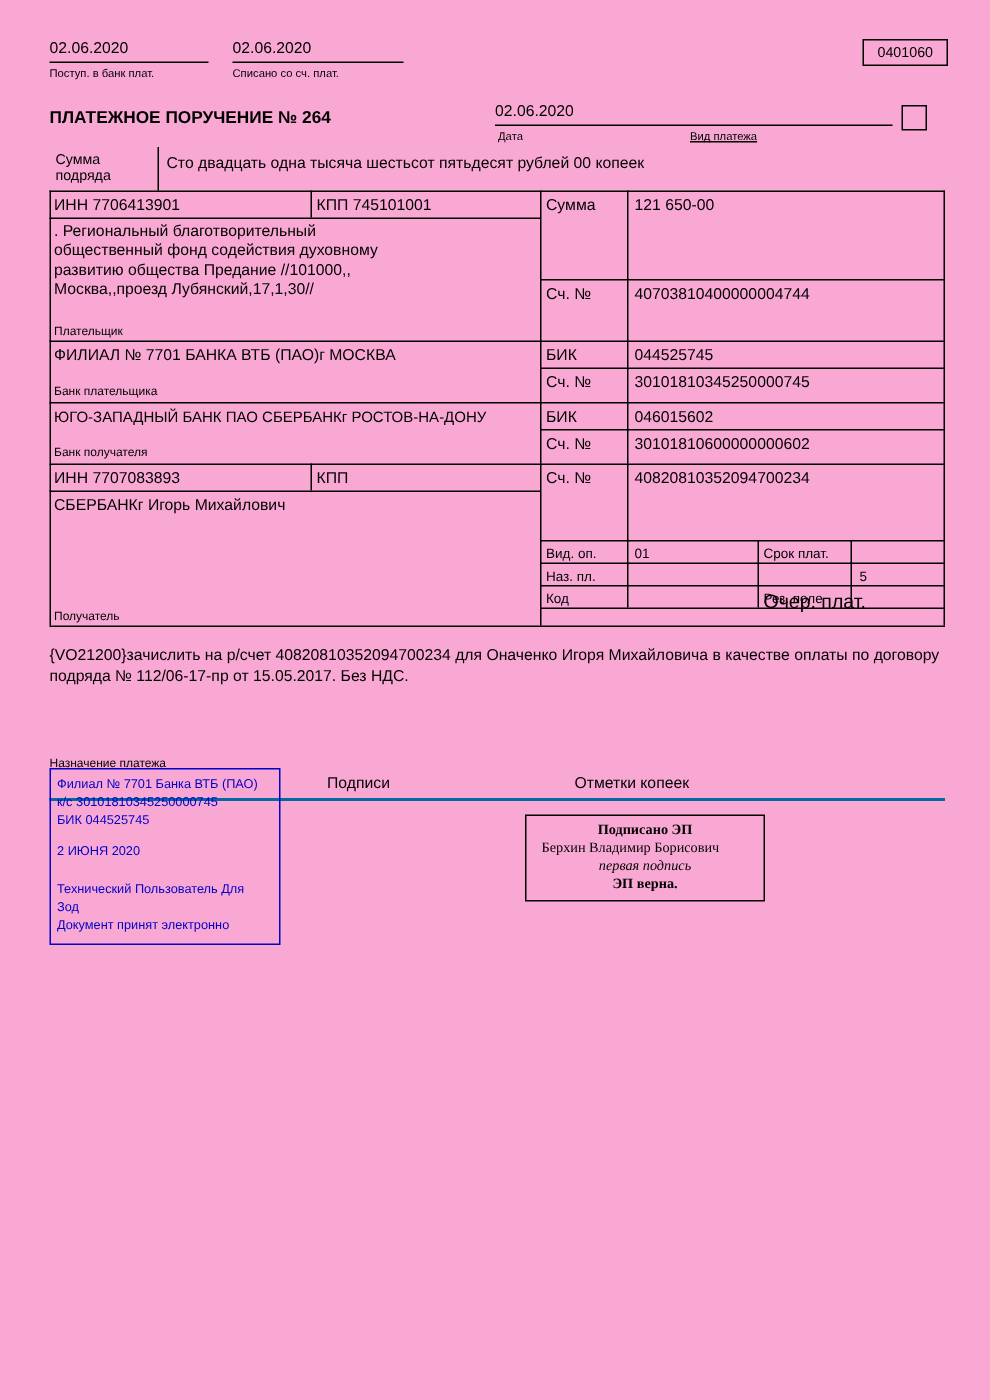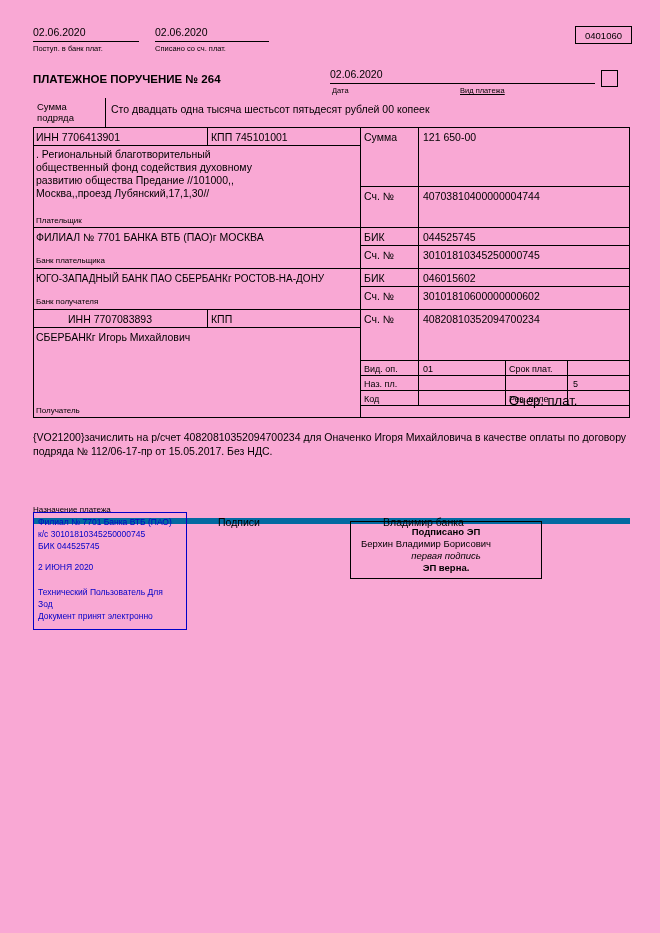--- a/index.html
+++ b/index.html
@@ -99,55 +99,55 @@
     <div class="abs fs10 nowrap" style="left:331px;top:151px;">Сч. №</div>
     <div class="abs fs10 nowrap" style="left:390px;top:151px;">30101810345250000745</div>
 
     <div class="abs nowrap" style="left:3px;top:175px;font-size:10px;">ЮГО-ЗАПАДНЫЙ БАНК ПАО СБЕРБАНКг РОСТОВ-НА-ДОНУ</div>
     <div class="abs fs10 nowrap" style="left:331px;top:174px;">БИК</div>
     <div class="abs fs10 nowrap" style="left:390px;top:174px;">046015602</div>
     <div class="abs fs8" style="left:3px;top:199px;">Банк получателя</div>
     <div class="abs fs10 nowrap" style="left:331px;top:192px;">Сч. №</div>
     <div class="abs fs10 nowrap" style="left:390px;top:192px;">30101810600000000602</div>
 
-    <div class="abs fs10 nowrap" style="left:3px;top:215px;margin-left:32px;">ИНН 7707083893</div>
+    <div class="abs fs10 nowrap" style="left:3px;top:215px;">ИНН 7707083893</div>
     <div class="abs fs10 nowrap" style="left:178px;top:215px;">КПП</div>
     <div class="abs fs10 nowrap" style="left:331px;top:215px;">Сч. №</div>
     <div class="abs fs10 nowrap" style="left:390px;top:215px;">40820810352094700234</div>
     <div class="abs fs10 nowrap" style="left:3px;top:233px;">СБЕРБАНКг Игорь Михайлович</div>
     <div class="abs fs8" style="left:3px;top:308px;">Получатель</div>
 
     <div class="abs fs8 nowrap" style="left:331px;top:266px;font-size:9px;">Вид. оп.</div>
     <div class="abs fs8 nowrap" style="left:390px;top:266px;font-size:9px;">01</div>
     <div class="abs fs8 nowrap" style="left:476px;top:266px;font-size:9px;">Срок плат.</div>
     <div class="abs fs8 nowrap" style="left:331px;top:281px;font-size:9px;">Наз. пл.</div>
     <div class="abs fs8 nowrap" style="left:476px;top:298px;font-size:13px;">Очер. плат.</div>
     <div class="abs fs8 nowrap" style="left:540px;top:281px;font-size:9px;">5</div>
     <div class="abs fs8 nowrap" style="left:331px;top:296px;font-size:9px;">Код</div>
     <div class="abs fs8 nowrap" style="left:476px;top:296px;font-size:9px;">Рез. поле</div>
   </div>
 
   <div class="abs fs10" style="left:33px;top:430px;width:600px;line-height:14px;">{VO21200}зачислить на р/счет 40820810352094700234 для Оначенко Игоря Михайловича в качестве оплаты по договору подряда № 112/06-17-пр от 15.05.2017. Без НДС.</div>
-  <div class="abs" style="left:33px;top:498px;width:597px;border-bottom:6px solid #0369a1;padding-bottom:2px;">
+  <div class="abs" style="left:33px;top:498px;width:597px;border-bottom:2px solid #0369a1;padding-bottom:16px;">
     <span class="fs8">Назначение платежа</span>
   </div>
 
   <div class="abs fs10" style="left:218px;top:516px;text-align:right;">Подписи</div>
-  <div class="abs fs10" style="left:383px;top:516px;">Владимир банка</div>
+  <div class="abs fs10" style="left:383px;top:516px;">Отметки копеек</div>
 
   <div class="abs stamp" style="left:33px;top:512px;width:154px;">
     <div>Филиал № 7701 Банка ВТБ (ПАО)</div>
     <div>к/с 30101810345250000745</div>
     <div>БИК 044525745</div>
     <div class="gap-a">2 ИЮНЯ 2020</div>
     <div class="gap-b">Технический Пользователь Для</div>
     <div>Зод</div>
     <div>Документ принят электронно</div>
   </div>
 
-  <div class="abs esign" style="left:350px;top:521px;width:192px;">
+  <div class="abs esign" style="left:350px;top:543px;width:160px;font-family:Liberation Serif, serif;">
     <div class="center bold">Подписано ЭП</div>
     <div class="name">Берхин Владимир Борисович</div>
     <div class="center italic">первая подпись</div>
     <div class="center bold">ЭП верна.</div>
   </div>
 
 </div>
 
 </body></html>

